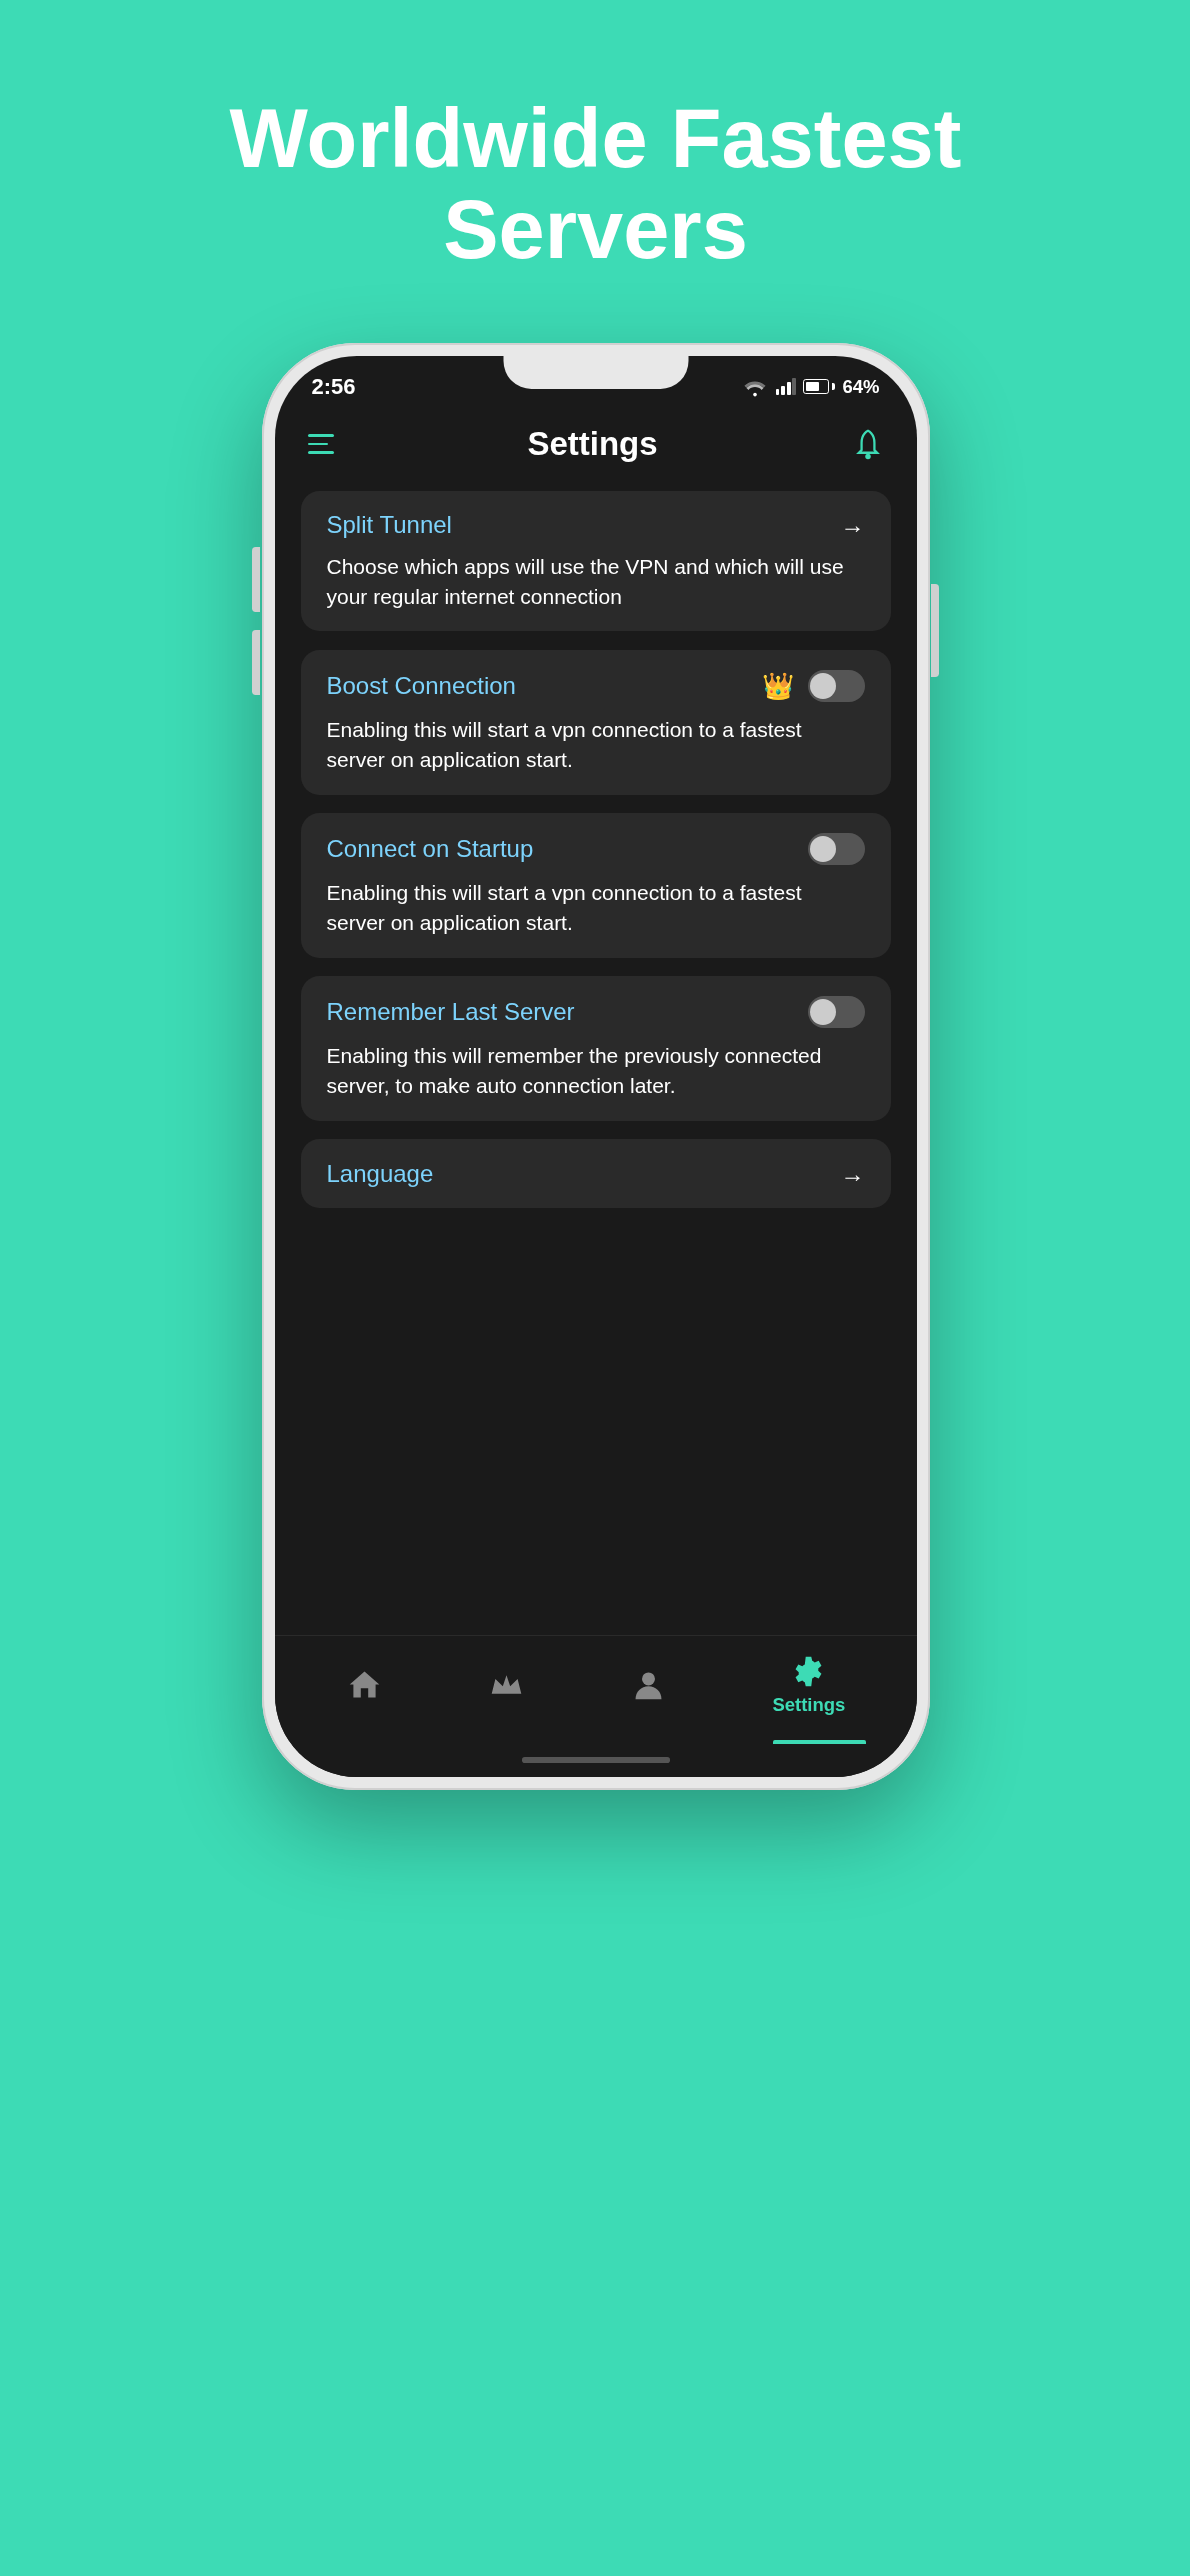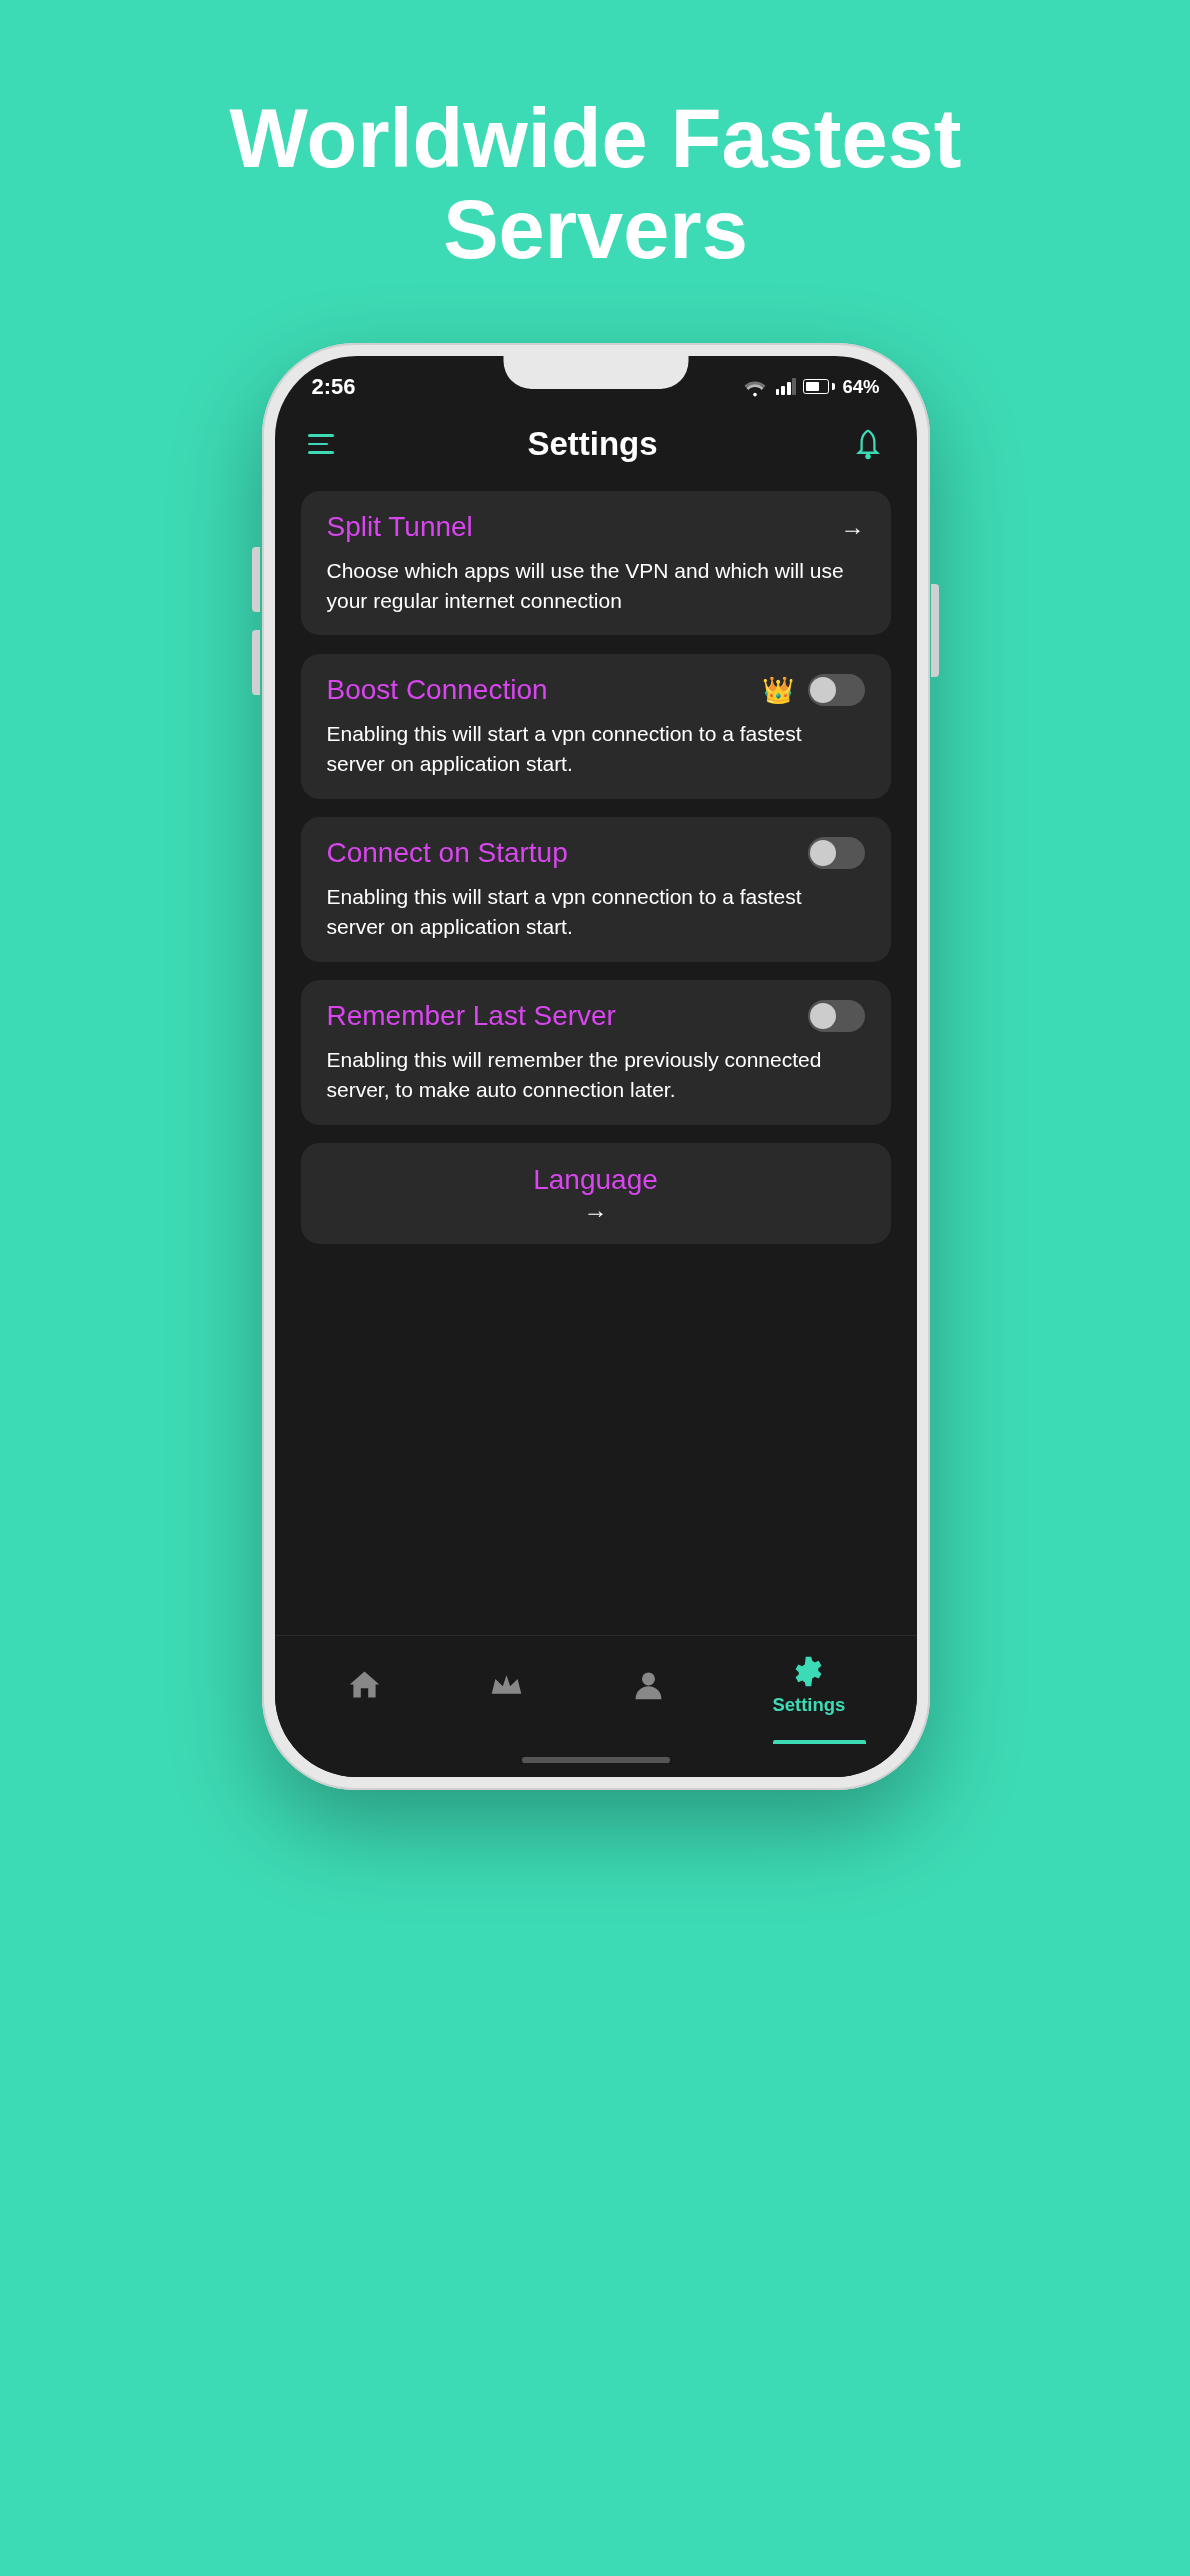--- a/index.html
+++ b/index.html
@@ -228,22 +228,22 @@
     }
 
     .card-header {
       display: flex;
       align-items: center;
       justify-content: space-between;
       margin-bottom: 13px;
     }
 
     .card-title {
-      color: #d946ef;
-      font-size: 28px;
+      color: #7dd3fc;
+      font-size: 24px;
       font-weight: 500;
     }
 
     .card-description {
       color: #ffffff;
       font-size: 21px;
       line-height: 1.4;
     }
 
     
@@ -444,21 +444,21 @@
               <span class="card-title">Remember Last Server</span>
               <div class="toggle">
                 <div class="toggle-knob"></div>
               </div>
             </div>
             <p class="card-description">Enabling this will remember the previously connected server, to make auto connection later.</p>
           </div>
 
 
           <div class="settings-card">
-            <div class="card-header" style="margin-bottom:0;flex-direction:column;">
+            <div class="card-header" style="margin-bottom:0;">
               <span class="card-title">Language</span>
               <span class="arrow-right">→</span>
             </div>
           </div>
 
         </div>
 
         <div class="bottom-nav">
           <div class="nav-active-bar"></div>
 

